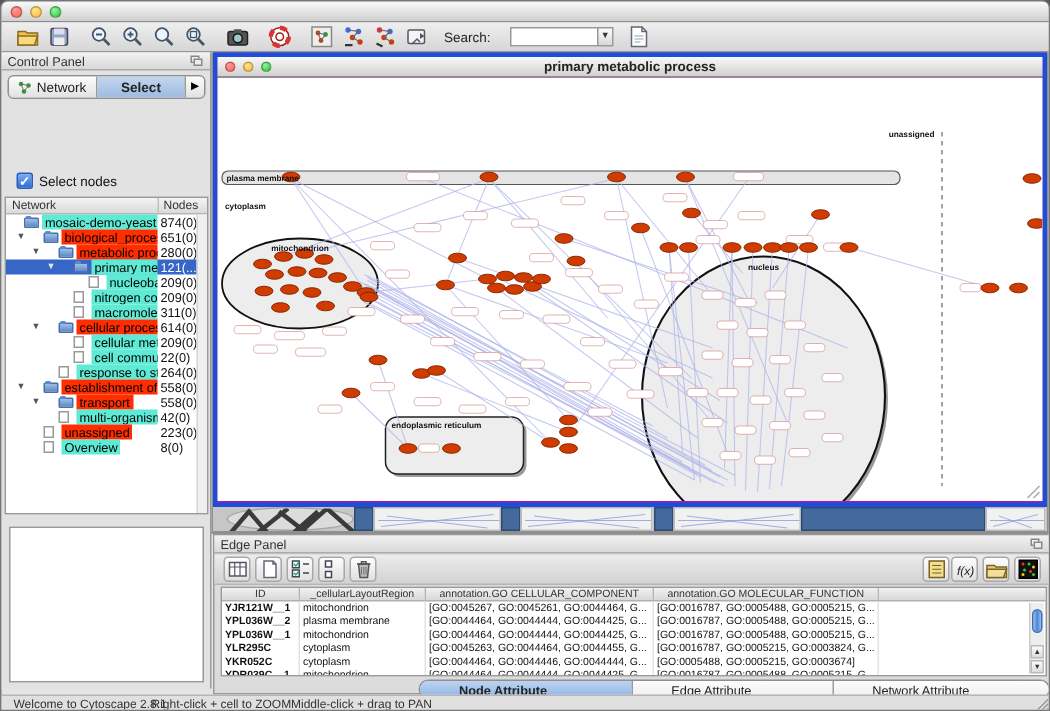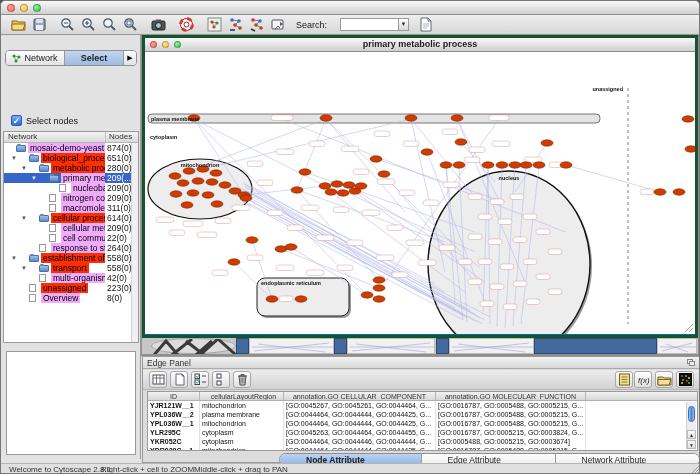--- a/index.html
+++ b/index.html
@@ -53,29 +53,29 @@
   .thead .h1{position:absolute;left:4px;top:0;}
   .thead .h2{position:absolute;left:101px;top:0;border-left:1px solid #c0c0c0;padding-left:3px;height:11px;}
   .trow{position:relative;height:10px;font-size:8.5px;white-space:nowrap;}
   .trow.sel{background:#3566c8;}
   .tri{position:absolute;top:2px;font-size:6px;color:#555;line-height:6px;}
   .trow.sel .tri{color:#dce6f5;}
   .ticon-folder{position:absolute;top:2px;width:10px;height:7px;background:linear-gradient(#9dc0e8,#5c88c8);border:1px solid #4a6fa8;border-radius:1px;}
   .ticon-folder:before{content:"";position:absolute;left:0;top:-2px;width:4px;height:2px;background:#5c88c8;border-radius:1px 1px 0 0;}
   .ticon-file{position:absolute;top:1px;width:7px;height:8px;background:#fff;border:1px solid #999;}
   .tlabel{position:absolute;top:0;height:10px;overflow:hidden;line-height:10px;color:#000;padding:0 2px;}
-  .tlabel.green{background:#f0abfc;}
+  .tlabel.green{background:#5eead4;}
   .tlabel.red{background:#ff2e00;}
   .tcount{position:absolute;left:103px;top:0;line-height:10px;color:#111;}
   .trow.sel .tcount{color:#fff;}
   .treescroll{position:absolute;right:0;top:11px;bottom:0;width:7px;background:#f0f0f0;border-left:1px solid #d5d5d5;}
   .birdpanel{position:absolute;left:5px;top:316px;width:130px;height:104px;background:#fff;border:1px solid #999;}
   
   .desktop{position:absolute;left:140px;top:34px;width:560px;height:321px;background:#8f8f8f;}
-  .frame{position:absolute;left:1px;top:0;width:556px;height:303px;border:3px solid #14532d;background:#0369a1;}
+  .frame{position:absolute;left:1px;top:0;width:556px;height:303px;border:3px solid #1d4ed8;background:#a21caf;}
   .ftitle{position:relative;height:14px;}
   .ftitle .lights{top:3px;left:5px;}
   .ftitle .light{width:7px;height:7px;}
   .ftitle .ft-text{position:absolute;left:0;right:0;top:1px;text-align:center;font-size:9px;font-weight:bold;color:#222;}
   .canvas{position:relative;width:550px;height:282px;background:#fff;overflow:hidden;}
   .strip{position:absolute;left:1px;top:303px;width:556px;height:16px;background:#c6c6c6;overflow:hidden;}
   .strip .seg{position:absolute;top:0;height:16px;}
   .seg.blue{background:#44699d;border:1px solid #2e4a74;}
   .seg.frag{background:#f1f1f1;border:1px solid #bbb;}
   .seg.light{background:#dcdcdc;}
@@ -228,20 +228,27 @@
           <svg width="15" height="15" viewBox="0 0 15 15">
             <path d="M3 1h7l3 3v10H3z" fill="#fff" stroke="#667"></path>
             <path d="M10 1v3h3" fill="none" stroke="#667"></path>
             <path d="M5 7h6M5 9h6M5 11h4" stroke="#8aa" stroke-width="0.8"></path>
           </svg>
         </button>
       </div>
   </div>
 
   <div class="cpanel">
+    <div class="ptitle">
+      <span class="pt-text">Control Panel</span>
+      <span class="float-ic">
+          <span></span>
+          <span class="b"></span>
+        </span>
+    </div>
     <div class="cp-tabs">
       <div class="cp-tab">
         <svg width="9" height="9">
             <circle cx="2" cy="2" r="1.5" fill="#2a9d2a"></circle>
             <circle cx="7" cy="3" r="1.5" fill="#2a9d2a"></circle>
             <circle cx="4" cy="7" r="1.5" fill="#2a9d2a"></circle>
             <path d="M2 2L7 3L4 7Z" stroke="#666" fill="none" stroke-width="0.6"></path>
           </svg>
         <span>Network</span>
       </div>
@@ -274,21 +281,21 @@
           <div class="trow">
             <span class="tri" style="left: 17px;">▼</span>
             <span class="ticon-folder" style="left: 35px;"></span>
             <span class="tlabel red" style="left: 47px; max-width: 54px;">metabolic process</span>
             <span class="tcount">280(0)</span>
           </div>
           <div class="trow sel">
             <span class="tri" style="left: 27px;">▼</span>
             <span class="ticon-folder" style="left: 45px;"></span>
             <span class="tlabel green" style="left: 57px; max-width: 44px;">primary metabol</span>
-            <span class="tcount">209(...</span>
+            <span class="tcount">121(...</span>
           </div>
           <div class="trow">
             <span class="ticon-file" style="left: 55px;"></span>
             <span class="tlabel green" style="left: 67px; max-width: 34px;">nucleobase-</span>
             <span class="tcount">209(0)</span>
           </div>
           <div class="trow">
             <span class="ticon-file" style="left: 45px;"></span>
             <span class="tlabel green" style="left: 57px; max-width: 44px;">nitrogen compo</span>
             <span class="tcount">209(0)</span>

